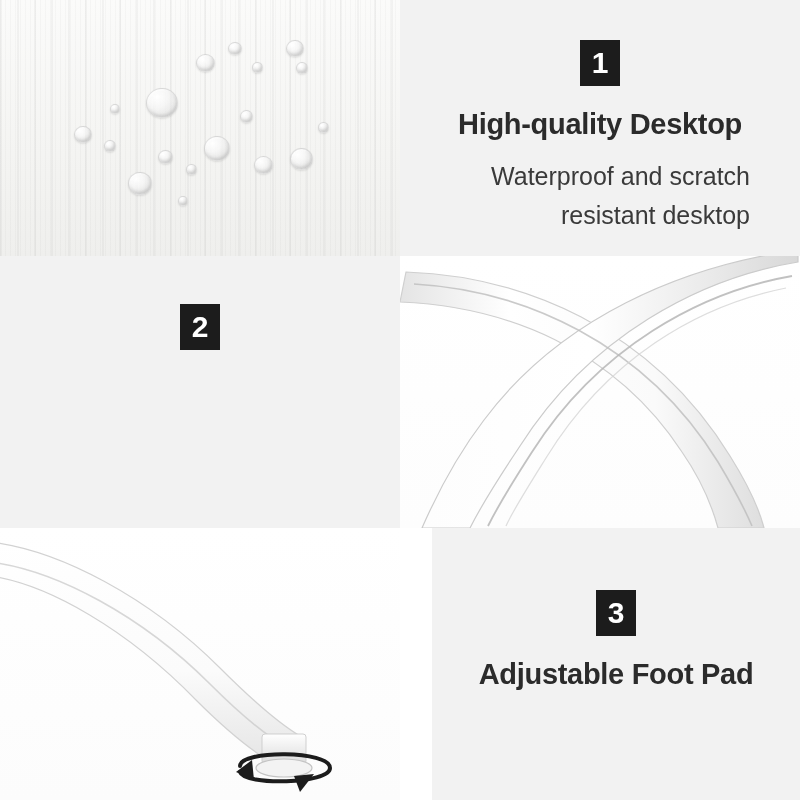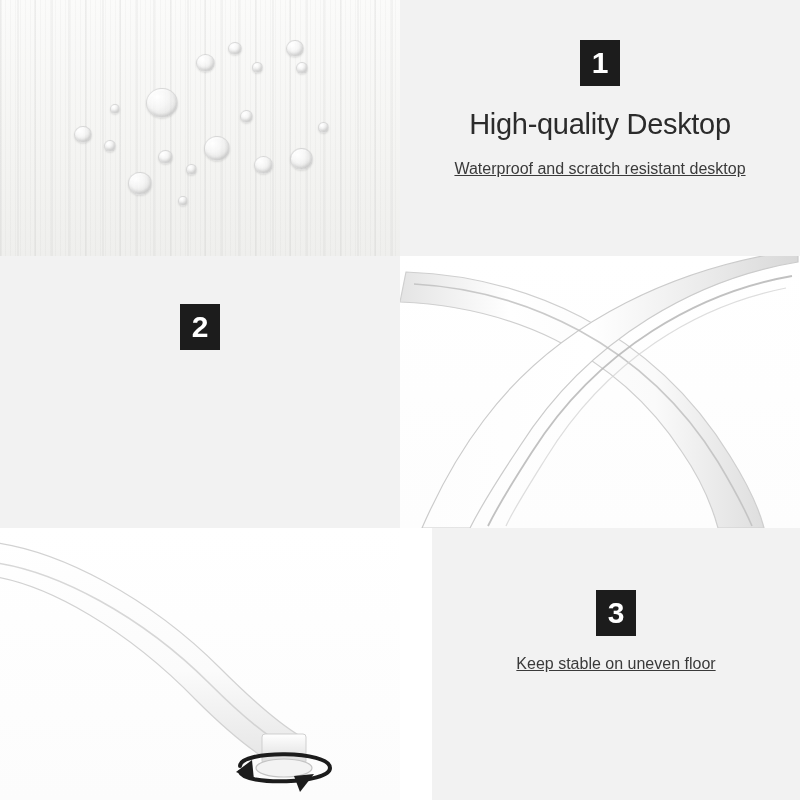--- a/index.html
+++ b/index.html
@@ -44,33 +44,32 @@
     font-weight: bold;
     display: flex;
     align-items: center;
     justify-content: center;
     font-family: "Liberation Sans", sans-serif;
     letter-spacing: 0px;
   }
   .title {
     color: #2b2b2b;
     font-size: 29px;
-    font-weight: normal;
+    font-weight: bold;
     letter-spacing: -0.3px;
     text-align: left;
     line-height: 1.15;
     white-space: nowrap;
   }
   .subtitle {
     color: #3a3a3a;
-    font-size: 16px;
-    text-align: left;
+    font-size: 25px;
+    text-align: right;
     line-height: 1.55;
     max-width: 300px;
-    text-decoration: underline;
   }
 
   
   #cell-desk-photo {
     left: 0; top: 0; width: 400px; height: 256px;
     background:
       repeating-linear-gradient(90deg,
         rgba(0,0,0,0.022) 0px, rgba(0,0,0,0.022) 1px,
         rgba(0,0,0,0) 1px, rgba(0,0,0,0) 5px),
       repeating-linear-gradient(90deg,
@@ -220,16 +219,16 @@
       <ellipse cx="284" cy="240" rx="28" ry="9" fill="#f3f3f3" stroke="#c4c4c4" stroke-width="1.2"></ellipse>
 
       <path d="M 240 238 C 240 222, 330 222, 330 240 C 330 256, 244 258, 240 244" fill="none" stroke="#1c1c1c" stroke-width="4" stroke-linecap="round"></path>
       <polygon points="252,232 236,244 254,252" fill="#1c1c1c"></polygon>
       <polygon points="294,248 314,246 300,264" fill="#1c1c1c"></polygon>
     </svg>
   </div>
 
   <div class="cell panel" id="cell-feature-3">
     <div class="badge">3</div>
-    <div class="subtitle">Keep stable on uneven floor</div>
+    <div class="title">Adjustable Foot Pad</div>
   </div>
 
 </div>
 
 </body></html>

